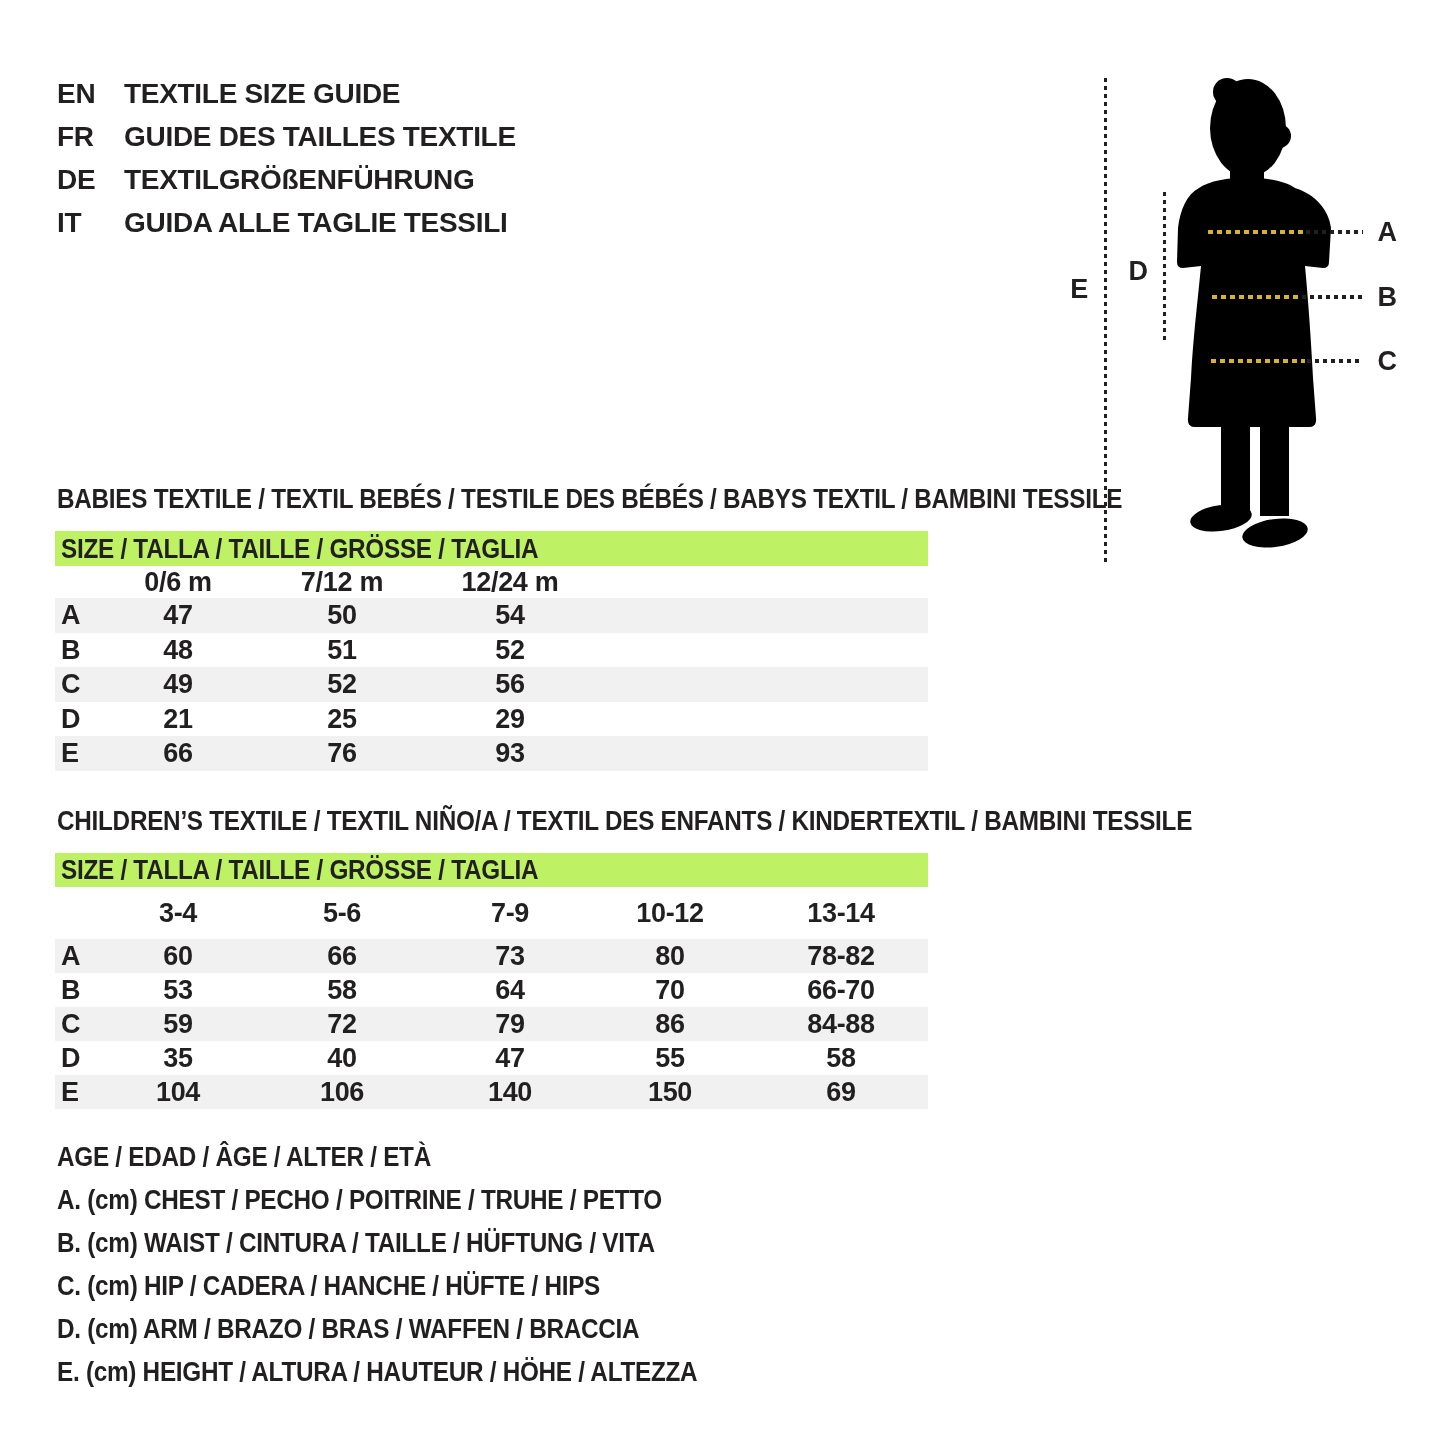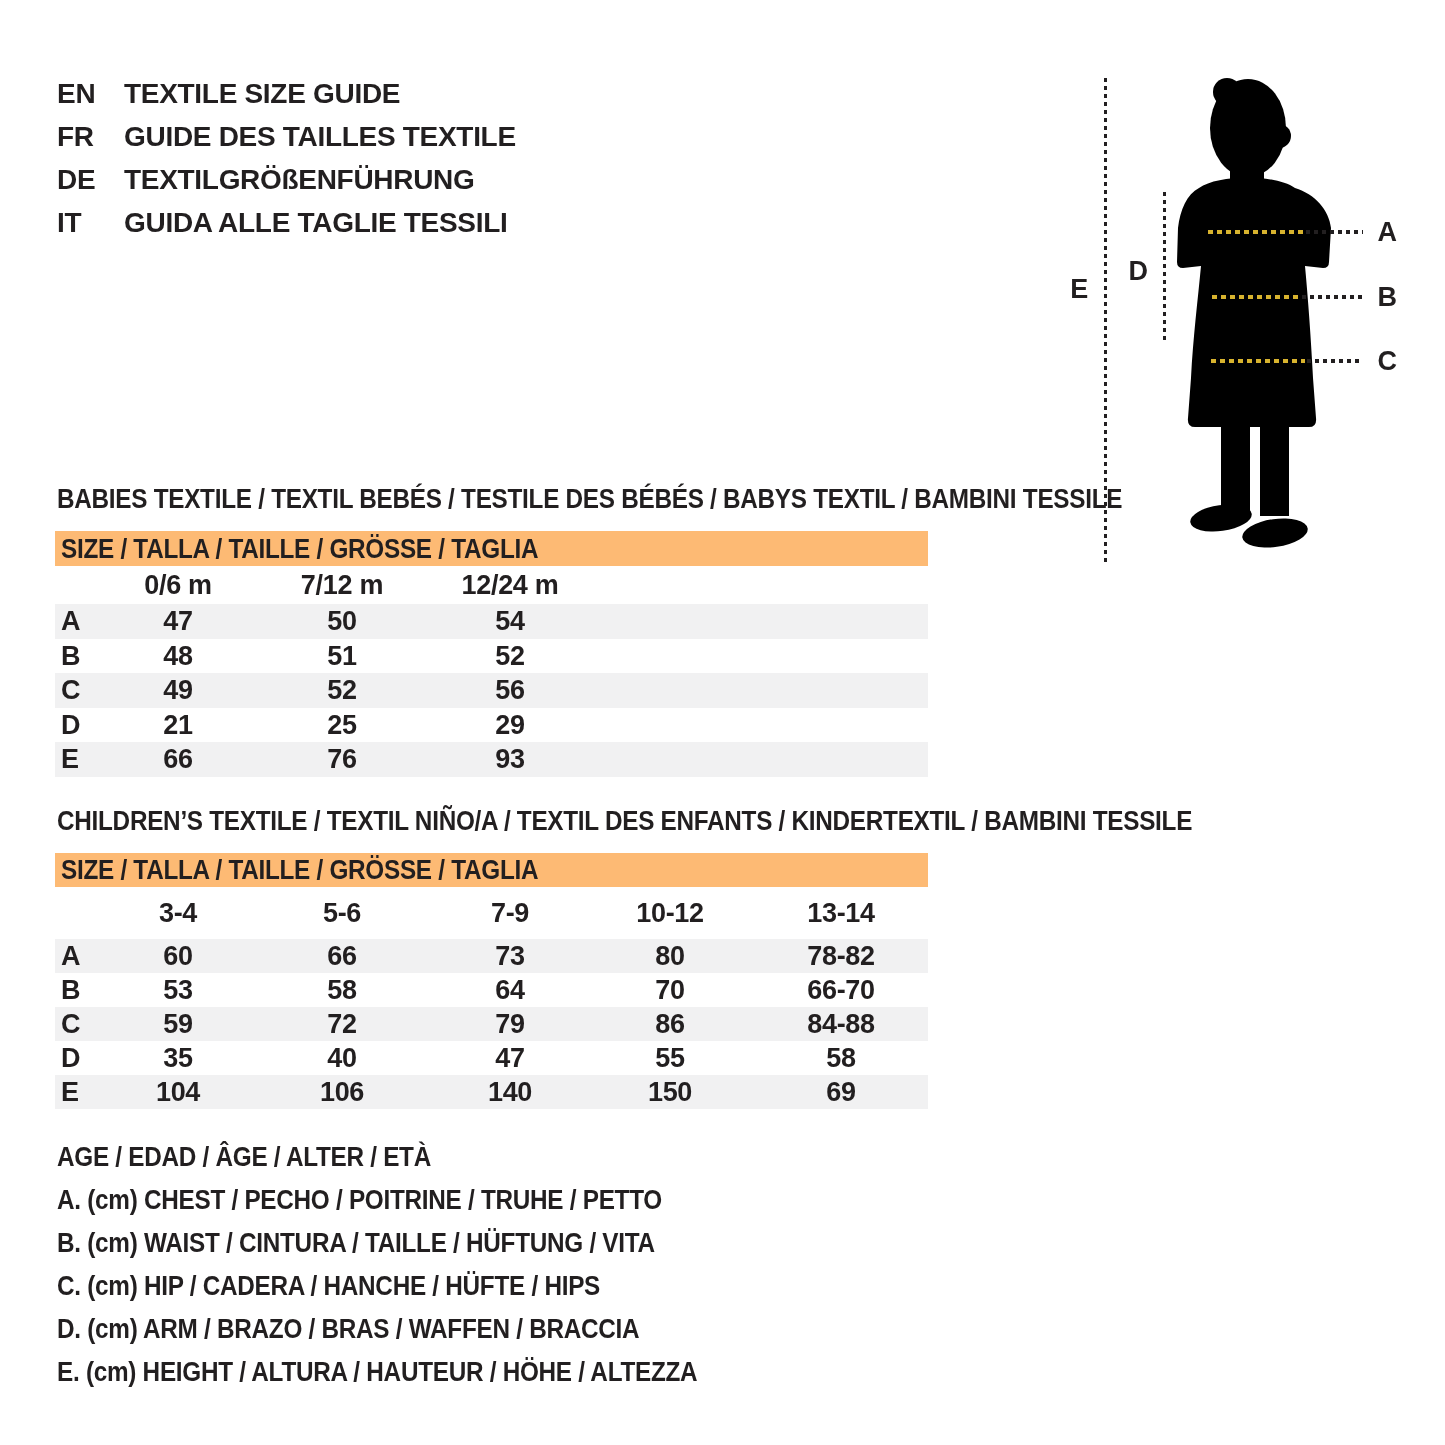--- a/index.html
+++ b/index.html
@@ -6,21 +6,21 @@
   .page{position:relative;width:1445px;height:1445px;background:#ffffff;overflow:hidden;
         font-family:"Liberation Sans","DejaVu Sans",sans-serif;padding-left:18px;}
   .abs{position:absolute;}
   .t{font-weight:bold;color:#221f20;white-space:nowrap;letter-spacing:-0.3px;}
   .fs28{font-size:28px;line-height:32px;}
   .fs27{font-size:27px;line-height:32px;}
   .cond{transform:scaleX(0.90);transform-origin:0 50%;display:inline-block;}
   .hrow{display:flex;}
   .hcode{width:67px;flex:0 0 67px;}
   
-  .tblbar{background:#fdba74;display:flex;align-items:center;}
+  .tblbar{background:#bef264;display:flex;align-items:center;}
   .tblbar .t{padding-left:6px;}
   .grid-b{display:grid;grid-template-columns:55px 136px 192px 144px 1fr;align-items:center;}
   .grid-c{display:grid;grid-template-columns:55px 136px 192px 144px 176px 166px 1fr;align-items:center;}
   .stripe{background:#f1f1f2;}
   .cell-l{padding-left:6px;}
   .cell-c{text-align:center;}
   
   .vdots{width:3px;background-image:repeating-linear-gradient(180deg,#221f20 0px,#221f20 4px,transparent 4px,transparent 8px);}
   .ydash{height:4px;background-image:repeating-linear-gradient(90deg,#d8b32e 0px,#d8b32e 5px,transparent 5px,transparent 9px);}
   .bdots{height:4px;background-image:repeating-linear-gradient(90deg,#221f20 0px,#221f20 4px,transparent 4px,transparent 8px);}
@@ -99,21 +99,21 @@
   <div class="abs t fs27" style="left:57px;top:483px;">
     <span class="cond">BABIES TEXTILE / TEXTIL BEBÉS / TESTILE DES BÉBÉS / BABYS TEXTIL / BAMBINI TESSILE</span>
   </div>
 
   <div class="abs" style="left:55px;top:531px;width:873px;">
     <div class="tblbar" style="height:35px;">
       <span class="t fs27">
         <span class="cond">SIZE / TALLA / TAILLE / GRÖSSE / TAGLIA</span>
       </span>
     </div>
-    <div class="grid-b" style="height:38px;">
+    <div class="grid-b" style="height:32px;">
       <span class="t fs27 cell-l"></span>
       <span class="t fs27 cell-c">0/6 m</span>
       <span class="t fs27 cell-c">7/12 m</span>
       <span class="t fs27 cell-c">12/24 m</span>
       <span></span>
     </div>
     <div class="grid-b stripe" style="height:34.5px;">
       <span class="t fs27 cell-l">A</span>
       <span class="t fs27 cell-c">47</span>
       <span class="t fs27 cell-c">50</span>

